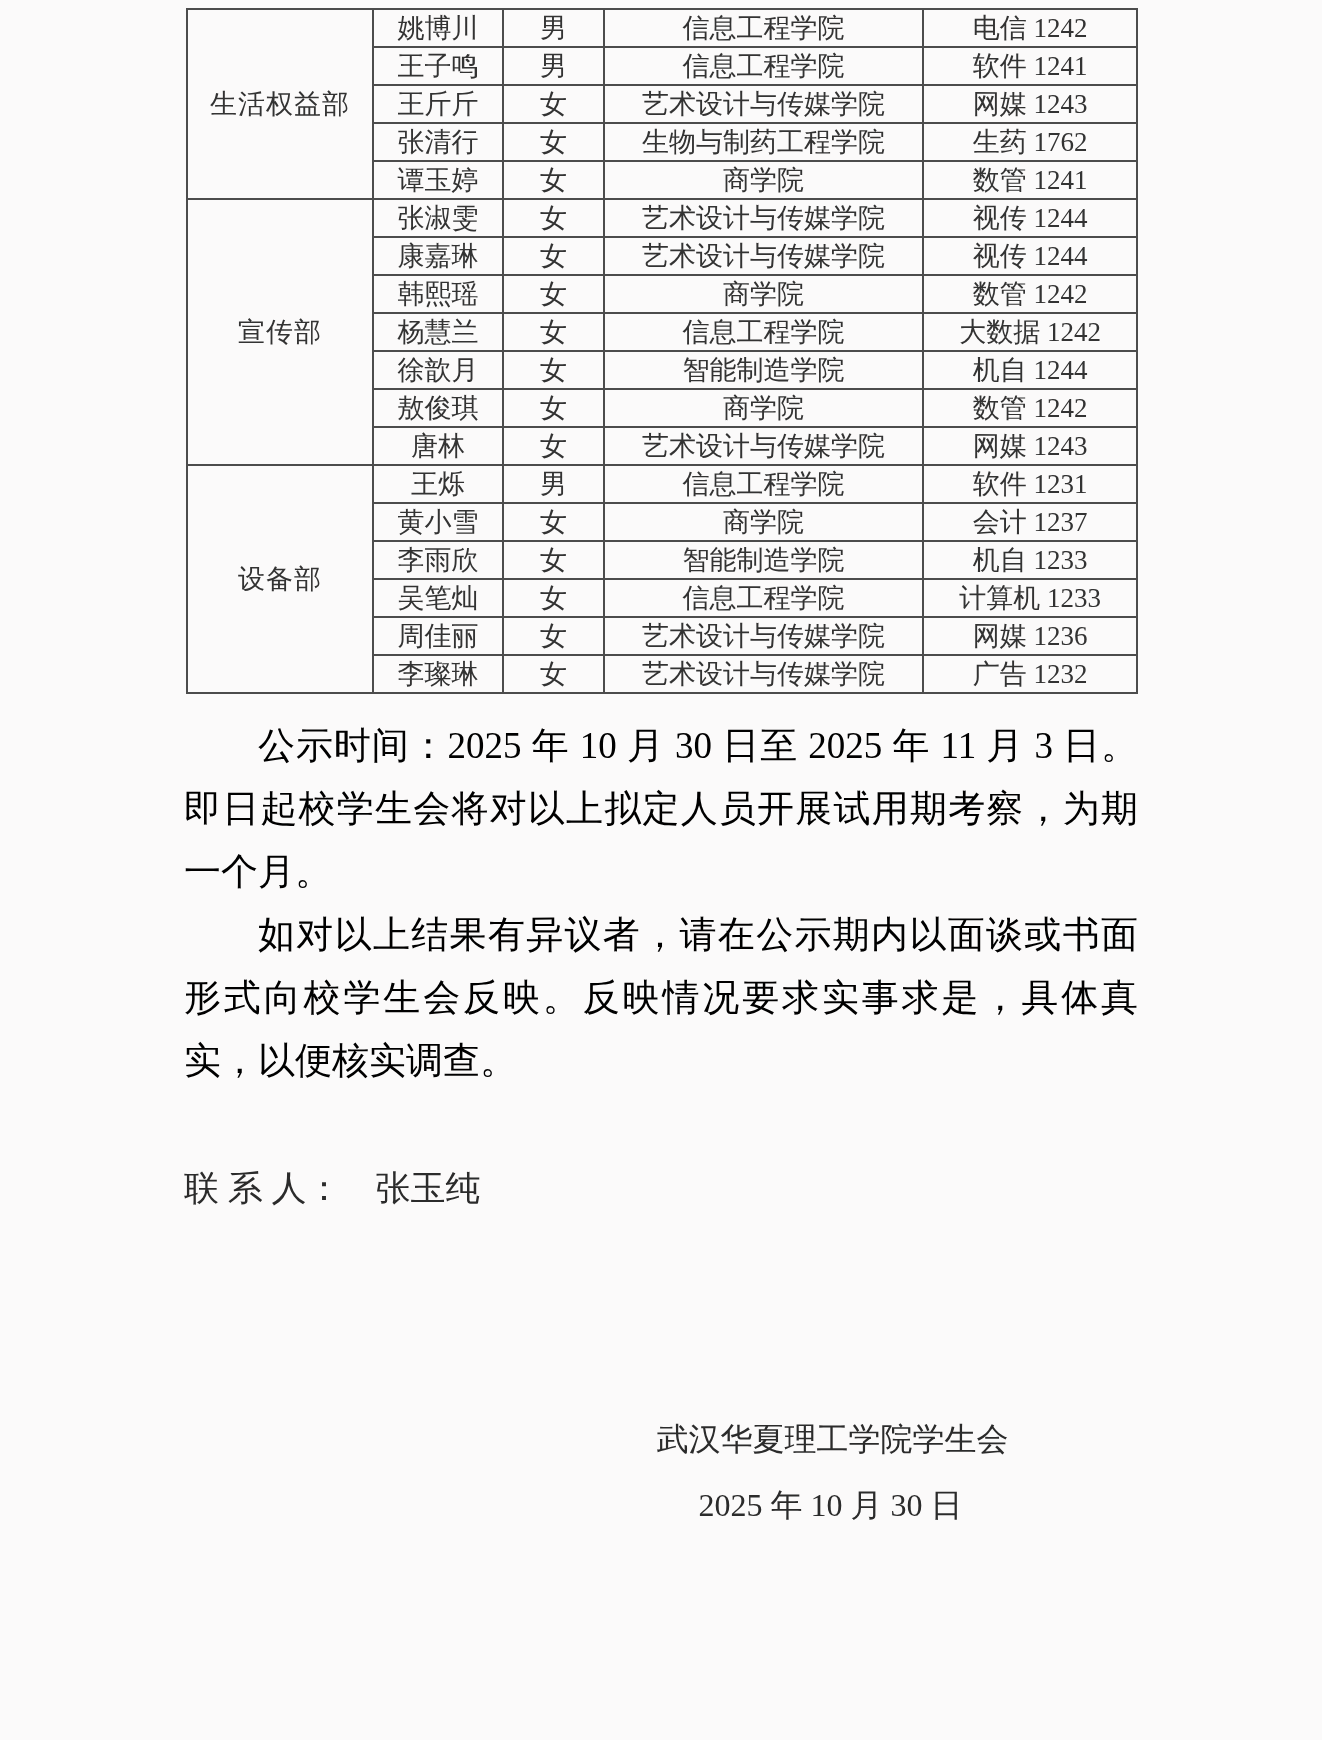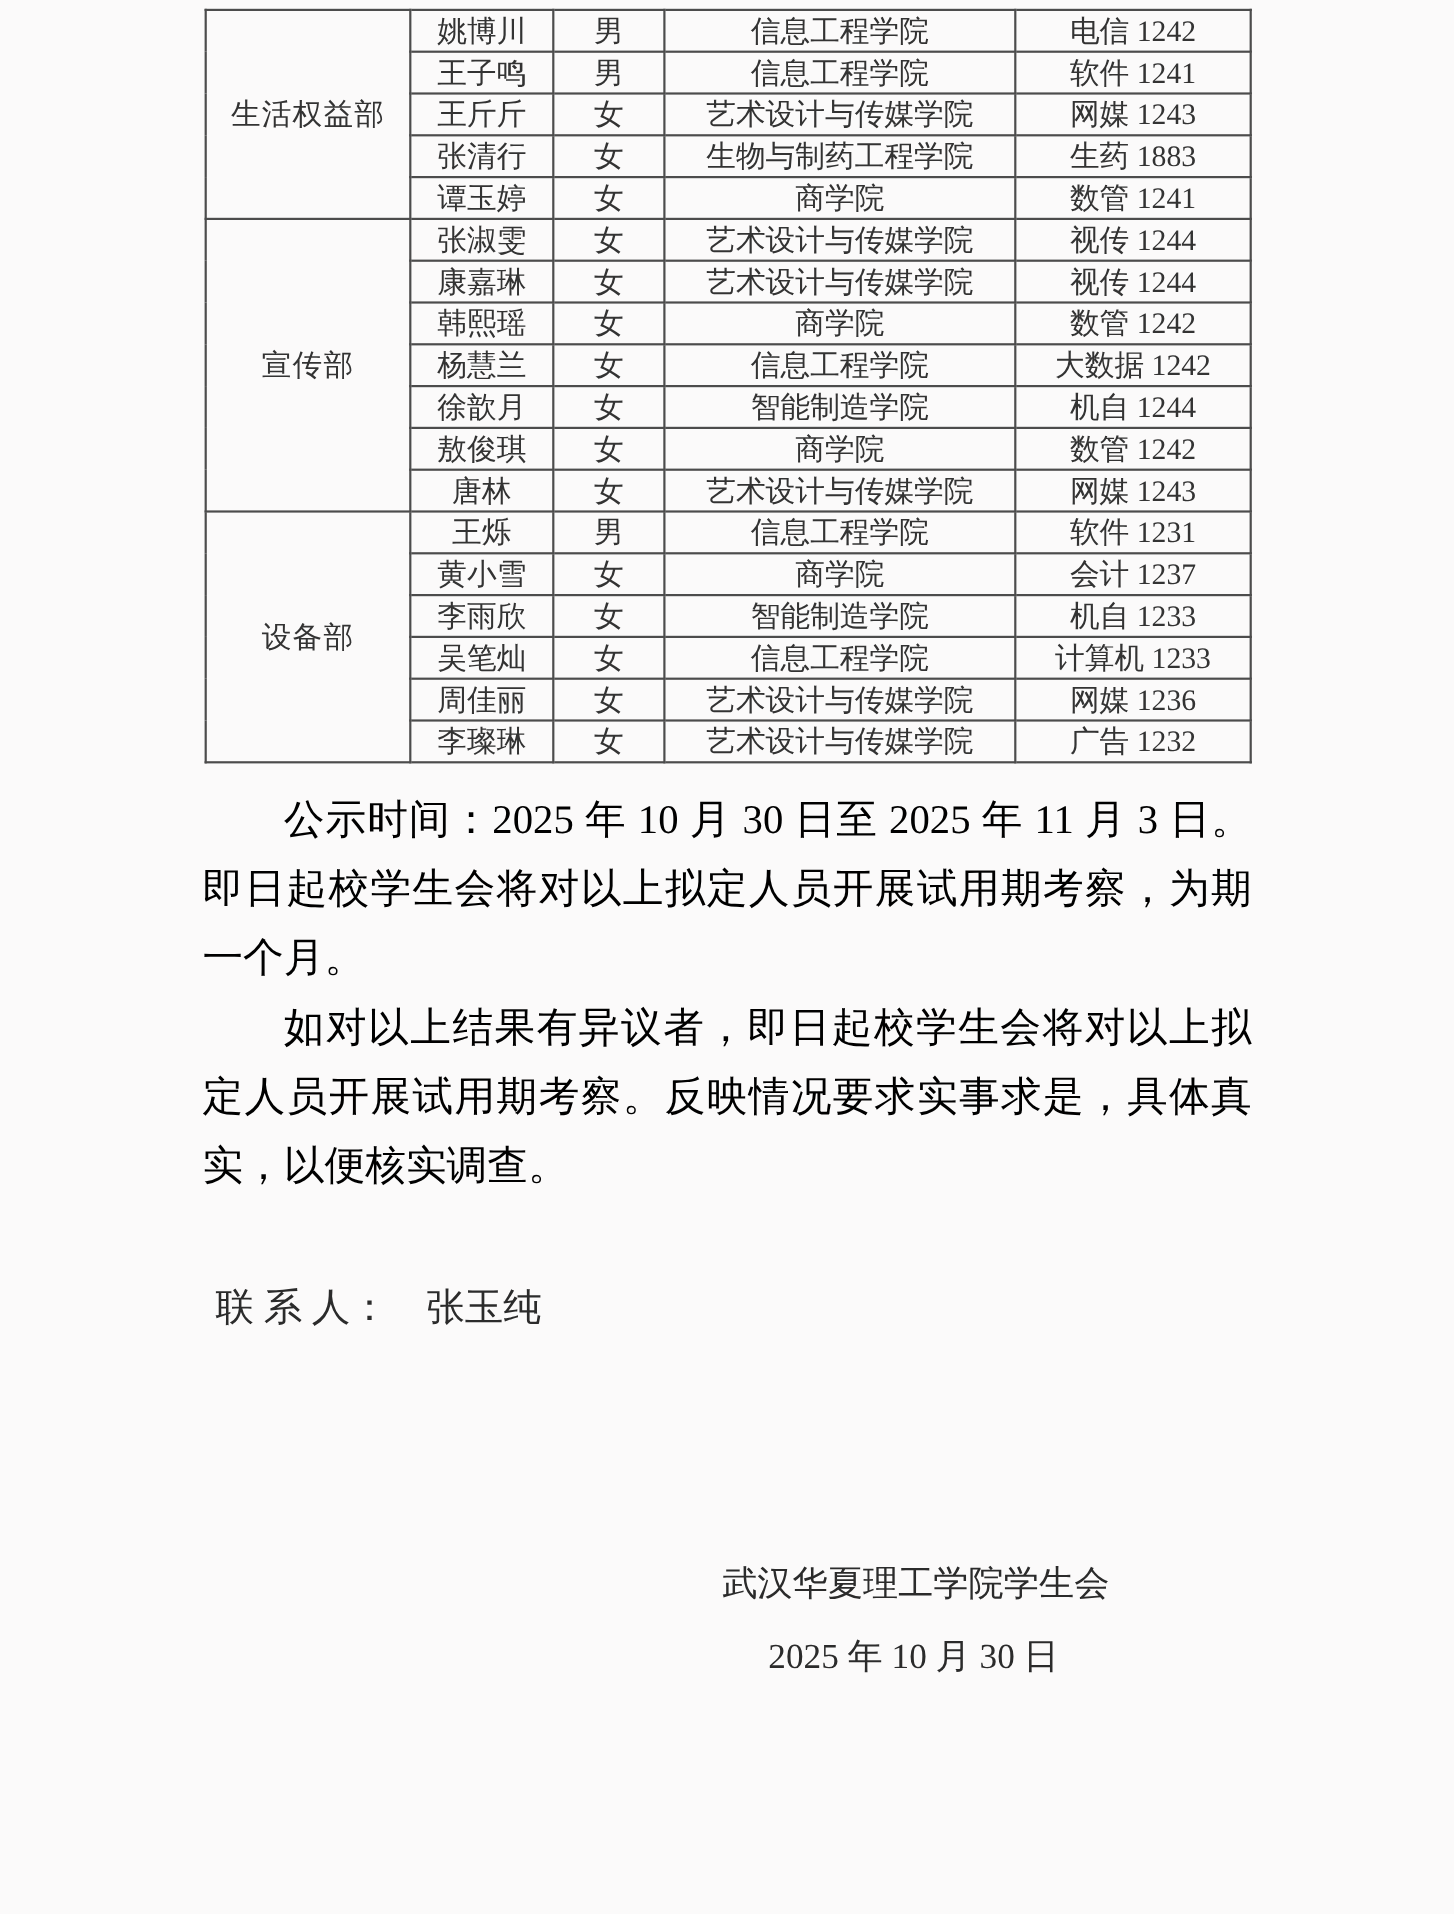--- a/index.html
+++ b/index.html
@@ -30,21 +30,21 @@
   .body-text{
     position:absolute;left:184px;top:714px;width:954px;
     font-size:37px;line-height:63px;
     text-align:justify;color:#000000;
   }
   .body-text p{margin:0;text-indent:2em;}
 
   
   .contact{
     position:absolute;left:184px;top:1158px;
-    font-size:35px;line-height:62px;color:#2b2b2b;margin-left:12px;
+    font-size:35px;line-height:62px;color:#2b2b2b;
   }
   .contact .value{margin-left:34px;}
 
   
   .signature{
     position:absolute;left:650px;top:1406px;width:365px;
     font-size:32px;line-height:66px;
     text-align:center;color:#2b2b2b;
   }
   .signature .sig-date{padding-right:4px;}
@@ -79,21 +79,21 @@
         <tr>
           <td>王斤斤</td>
           <td>女</td>
           <td>艺术设计与传媒学院</td>
           <td>网媒 1243</td>
         </tr>
         <tr>
           <td>张清行</td>
           <td>女</td>
           <td>生物与制药工程学院</td>
-          <td>生药 1883</td>
+          <td>生药 1762</td>
         </tr>
         <tr>
           <td>谭玉婷</td>
           <td>女</td>
           <td>商学院</td>
           <td>数管 1241</td>
         </tr>
         <tr>
           <td rowspan="7" class="dept">宣传部</td>
           <td>张淑雯</td>
@@ -172,21 +172,21 @@
           <td>李璨琳</td>
           <td>女</td>
           <td>艺术设计与传媒学院</td>
           <td>广告 1232</td>
         </tr>
       </tbody>
   </table>
 
   <div class="body-text">
     <p>公示时间：2025 年 10 月 30 日至 2025 年 11 月 3 日。即日起校学生会将对以上拟定人员开展试用期考察，为期一个月。</p>
-    <p>如对以上结果有异议者，即日起校学生会将对以上拟定人员开展试用期考察。反映情况要求实事求是，具体真实，以便核实调查。</p>
+    <p>如对以上结果有异议者，请在公示期内以面谈或书面形式向校学生会反映。反映情况要求实事求是，具体真实，以便核实调查。</p>
   </div>
 
   <div class="contact">
     <div class="contact-line">
       <span>联 系 人：</span><span class="value">张玉纯</span>
     </div>
   </div>
 
   <div class="signature">
     <div class="sig-org">武汉华夏理工学院学生会</div>

